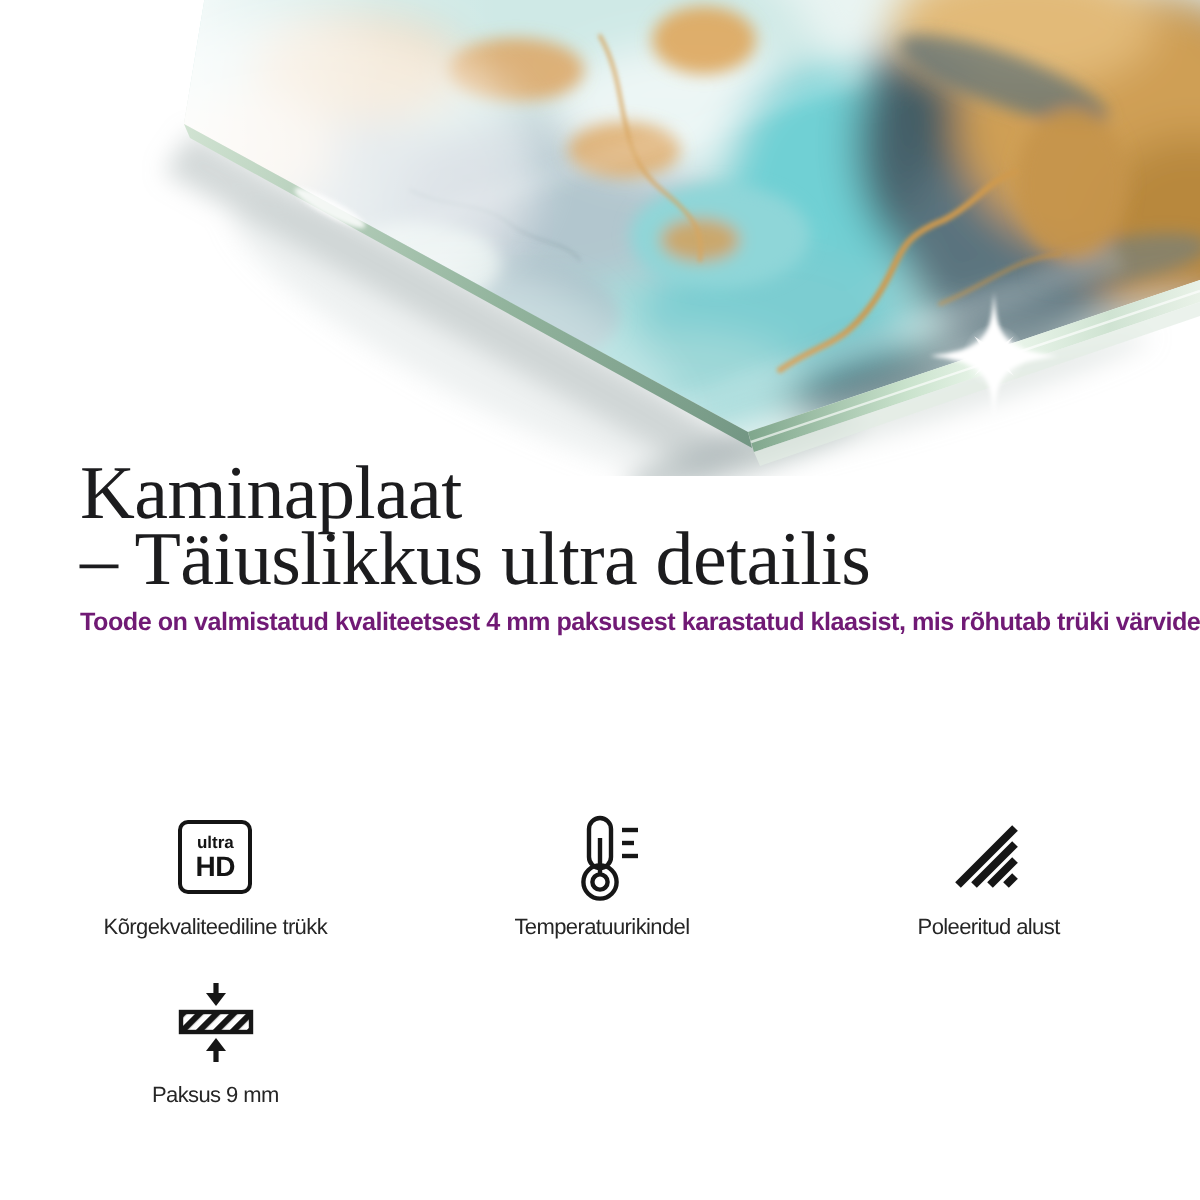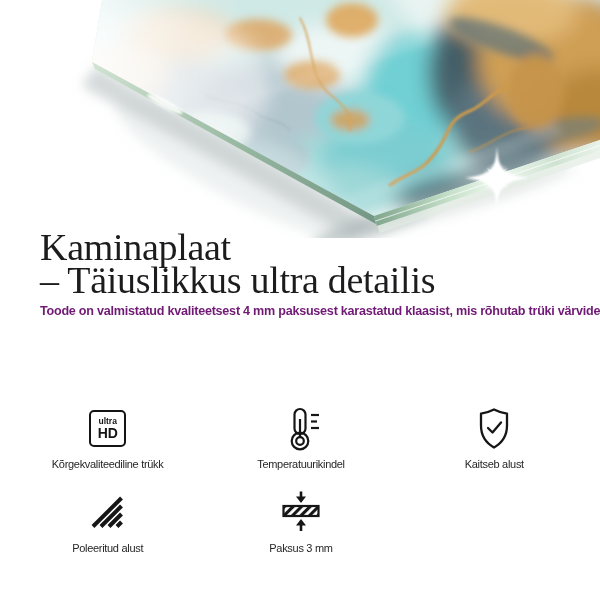--- a/index.html
+++ b/index.html
@@ -174,29 +174,20 @@
           <circle cx="23" cy="35" r="3.8"></circle>
           <line x1="23" y1="13" x2="23" y2="31"></line>
           <line x1="34" y1="9" x2="42" y2="9"></line>
           <line x1="34" y1="15.5" x2="40" y2="15.5"></line>
           <line x1="34" y1="22" x2="42" y2="22"></line>
         </svg>
       </div>
       <div class="flabel">Temperatuurikindel</div>
     </div>
 
-    <div class="feature">
-      <div class="ficon">
-        <svg width="40" height="45" viewBox="0 0 40 45" fill="none" stroke="#161616" stroke-width="2.3">
-          <path d="M20,3.5 C24,5.6 28.8,7 33,7.6 L33,19.5 C33,30 27.5,37.2 20,41.5 C12.5,37.2 7,30 7,19.5 L7,7.6 C11.2,7 16,5.6 20,3.5 Z" stroke-linejoin="round"></path>
-          <path d="M14,22 L18.5,26.5 L27,16.5" stroke-linecap="round" stroke-linejoin="round"></path>
-        </svg>
-      </div>
-      <div class="flabel">Kaitseb alust</div>
-    </div>
 
 
     <div class="feature">
       <div class="ficon">
         <svg width="36" height="36" viewBox="0 0 36 36" fill="none" stroke="#161616" stroke-width="4">
           <path d="M3,31.5 L31.5,3"></path>
           <path d="M11,31.5 L31.5,11"></path>
           <path d="M19,31.5 L31.5,19"></path>
           <path d="M27,31.5 L31.5,27"></path>
         </svg>
@@ -213,17 +204,17 @@
               <rect width="3.1" height="6" fill="#161616"></rect>
             </pattern>
           </defs>
           <line x1="20" y1="0.5" x2="20" y2="6" stroke="#161616" stroke-width="2.6"></line>
           <path d="M15,5.5 L25,5.5 L20,12 Z" fill="#161616"></path>
           <rect x="2.5" y="15" width="35" height="10" fill="url(#hatch4)" stroke="#161616" stroke-width="2.2"></rect>
           <path d="M15,34.5 L25,34.5 L20,28 Z" fill="#161616"></path>
           <line x1="20" y1="34" x2="20" y2="40" stroke="#161616" stroke-width="2.6"></line>
         </svg>
       </div>
-      <div class="flabel">Paksus 3 mm</div>
+      <div class="flabel">Paksus 9 mm</div>
     </div>
 
   </div>
 </div>
 
 </body></html>

